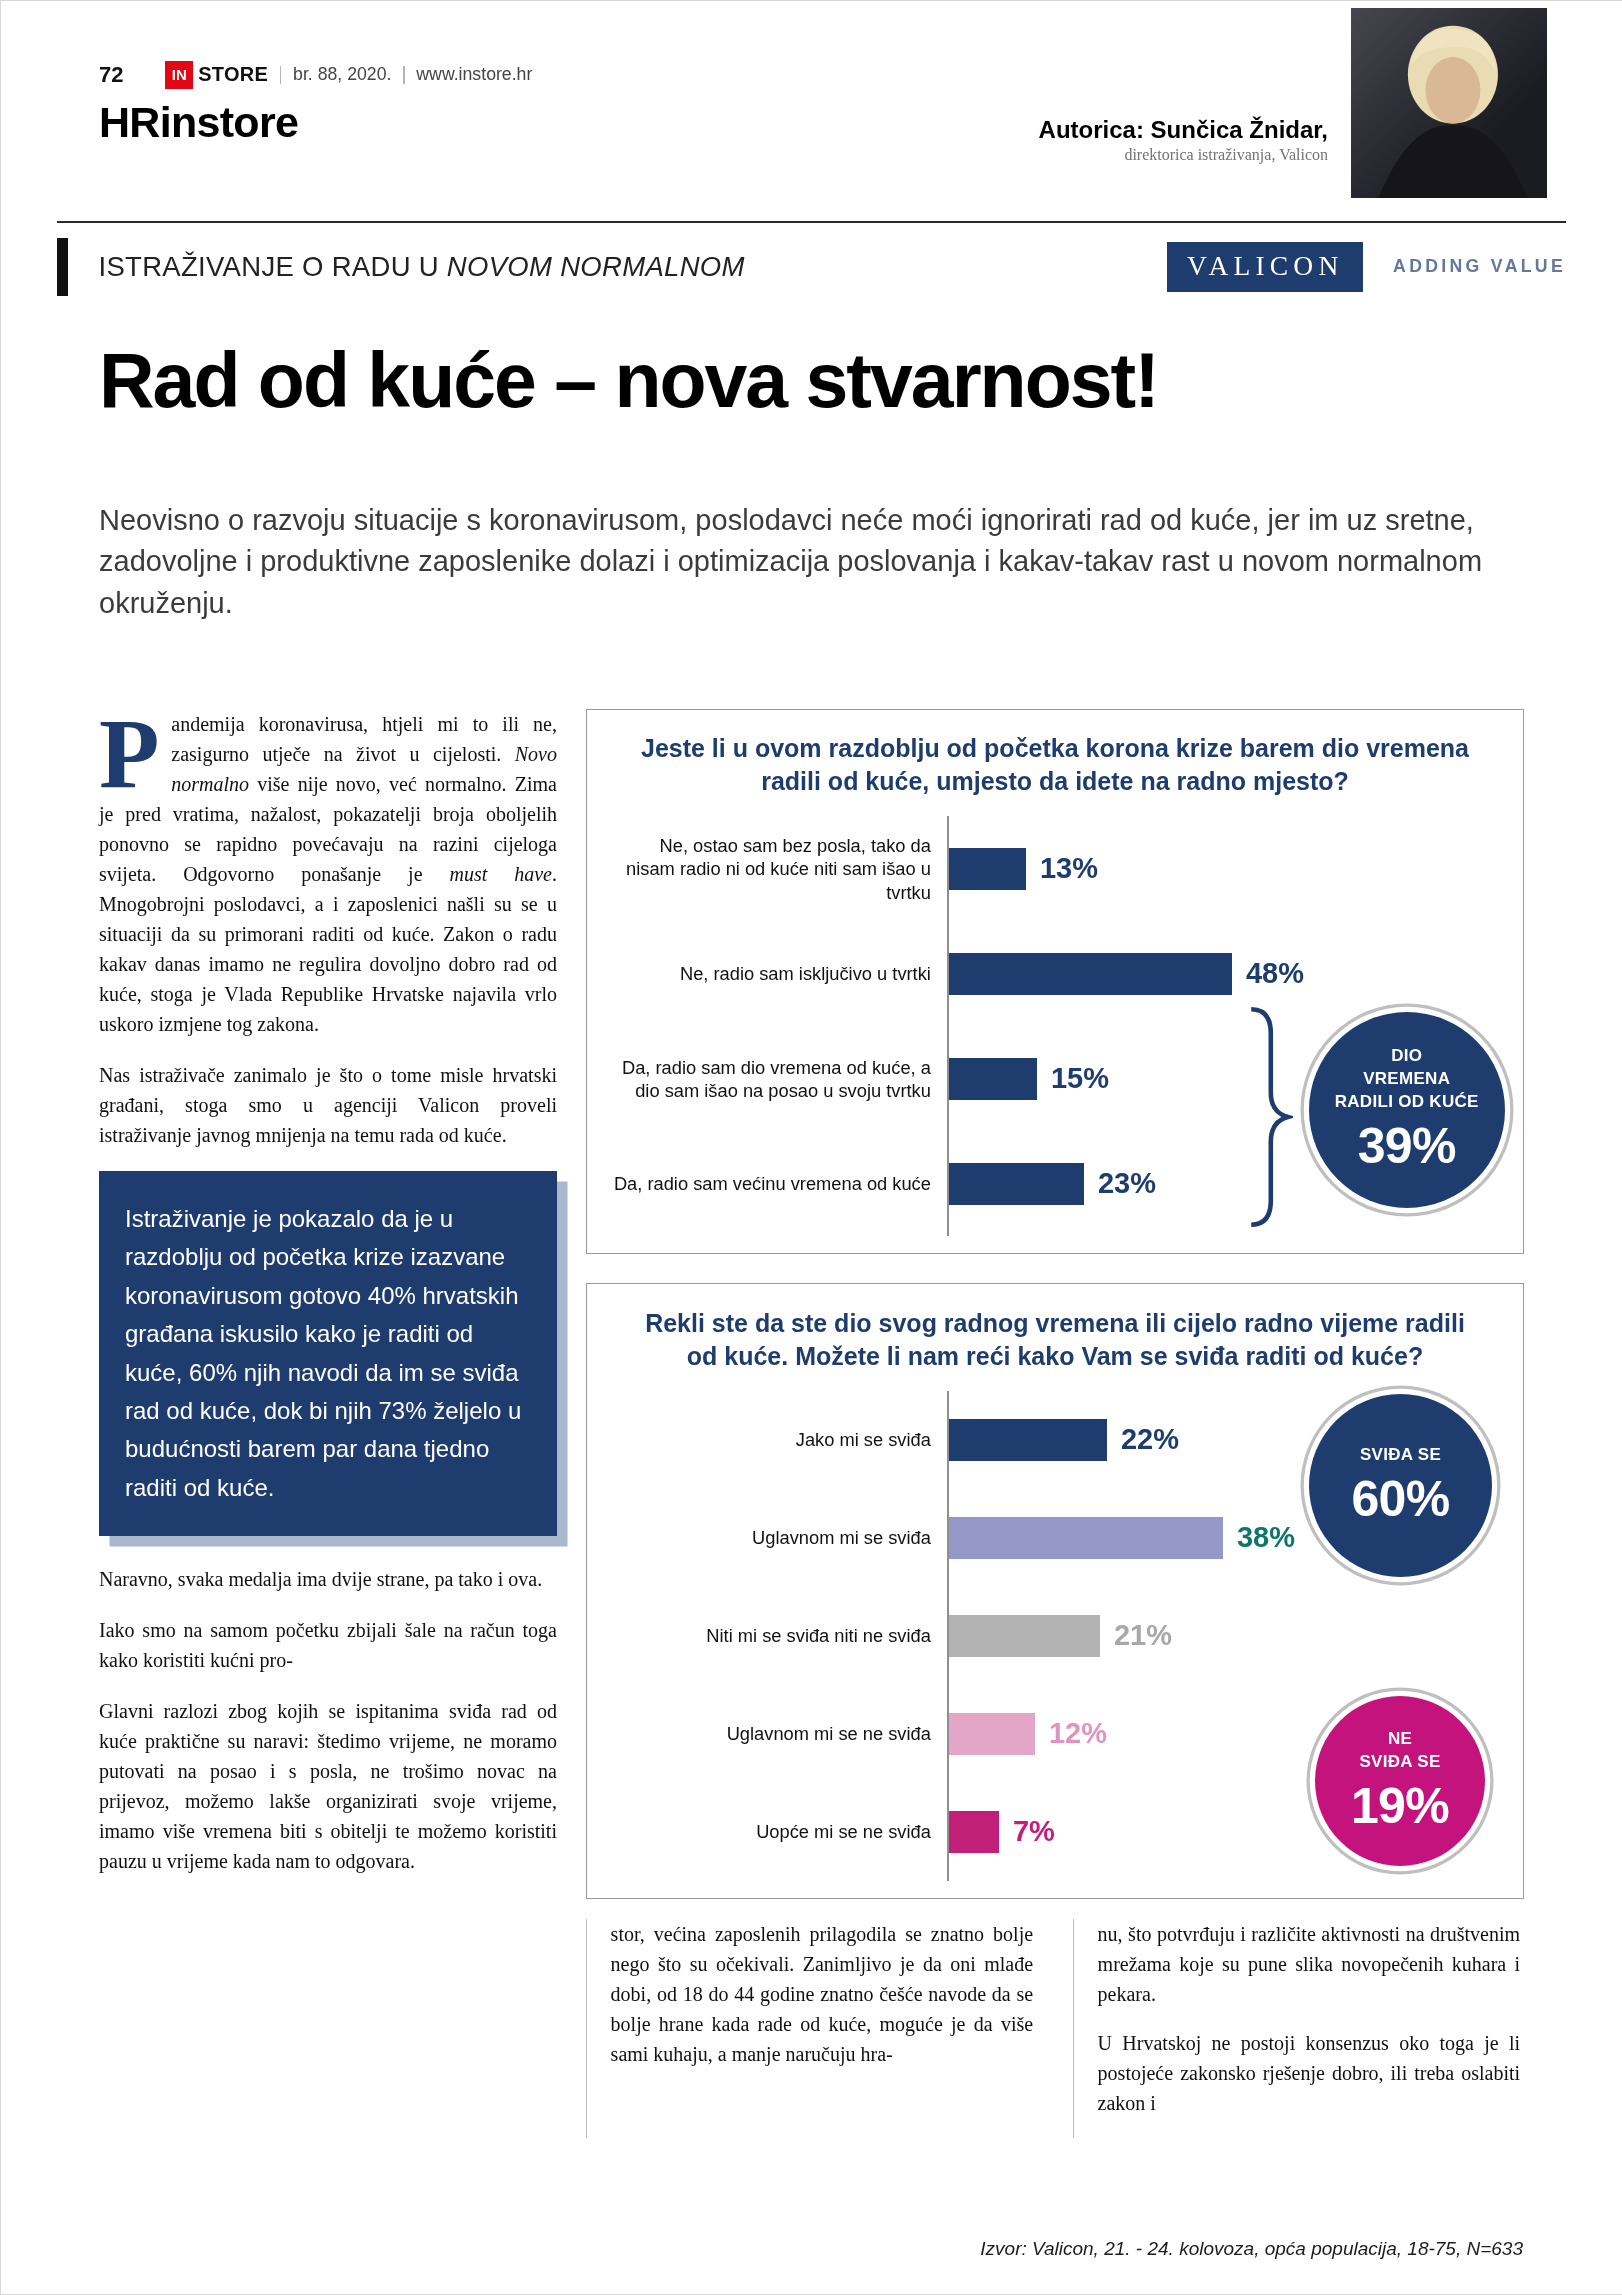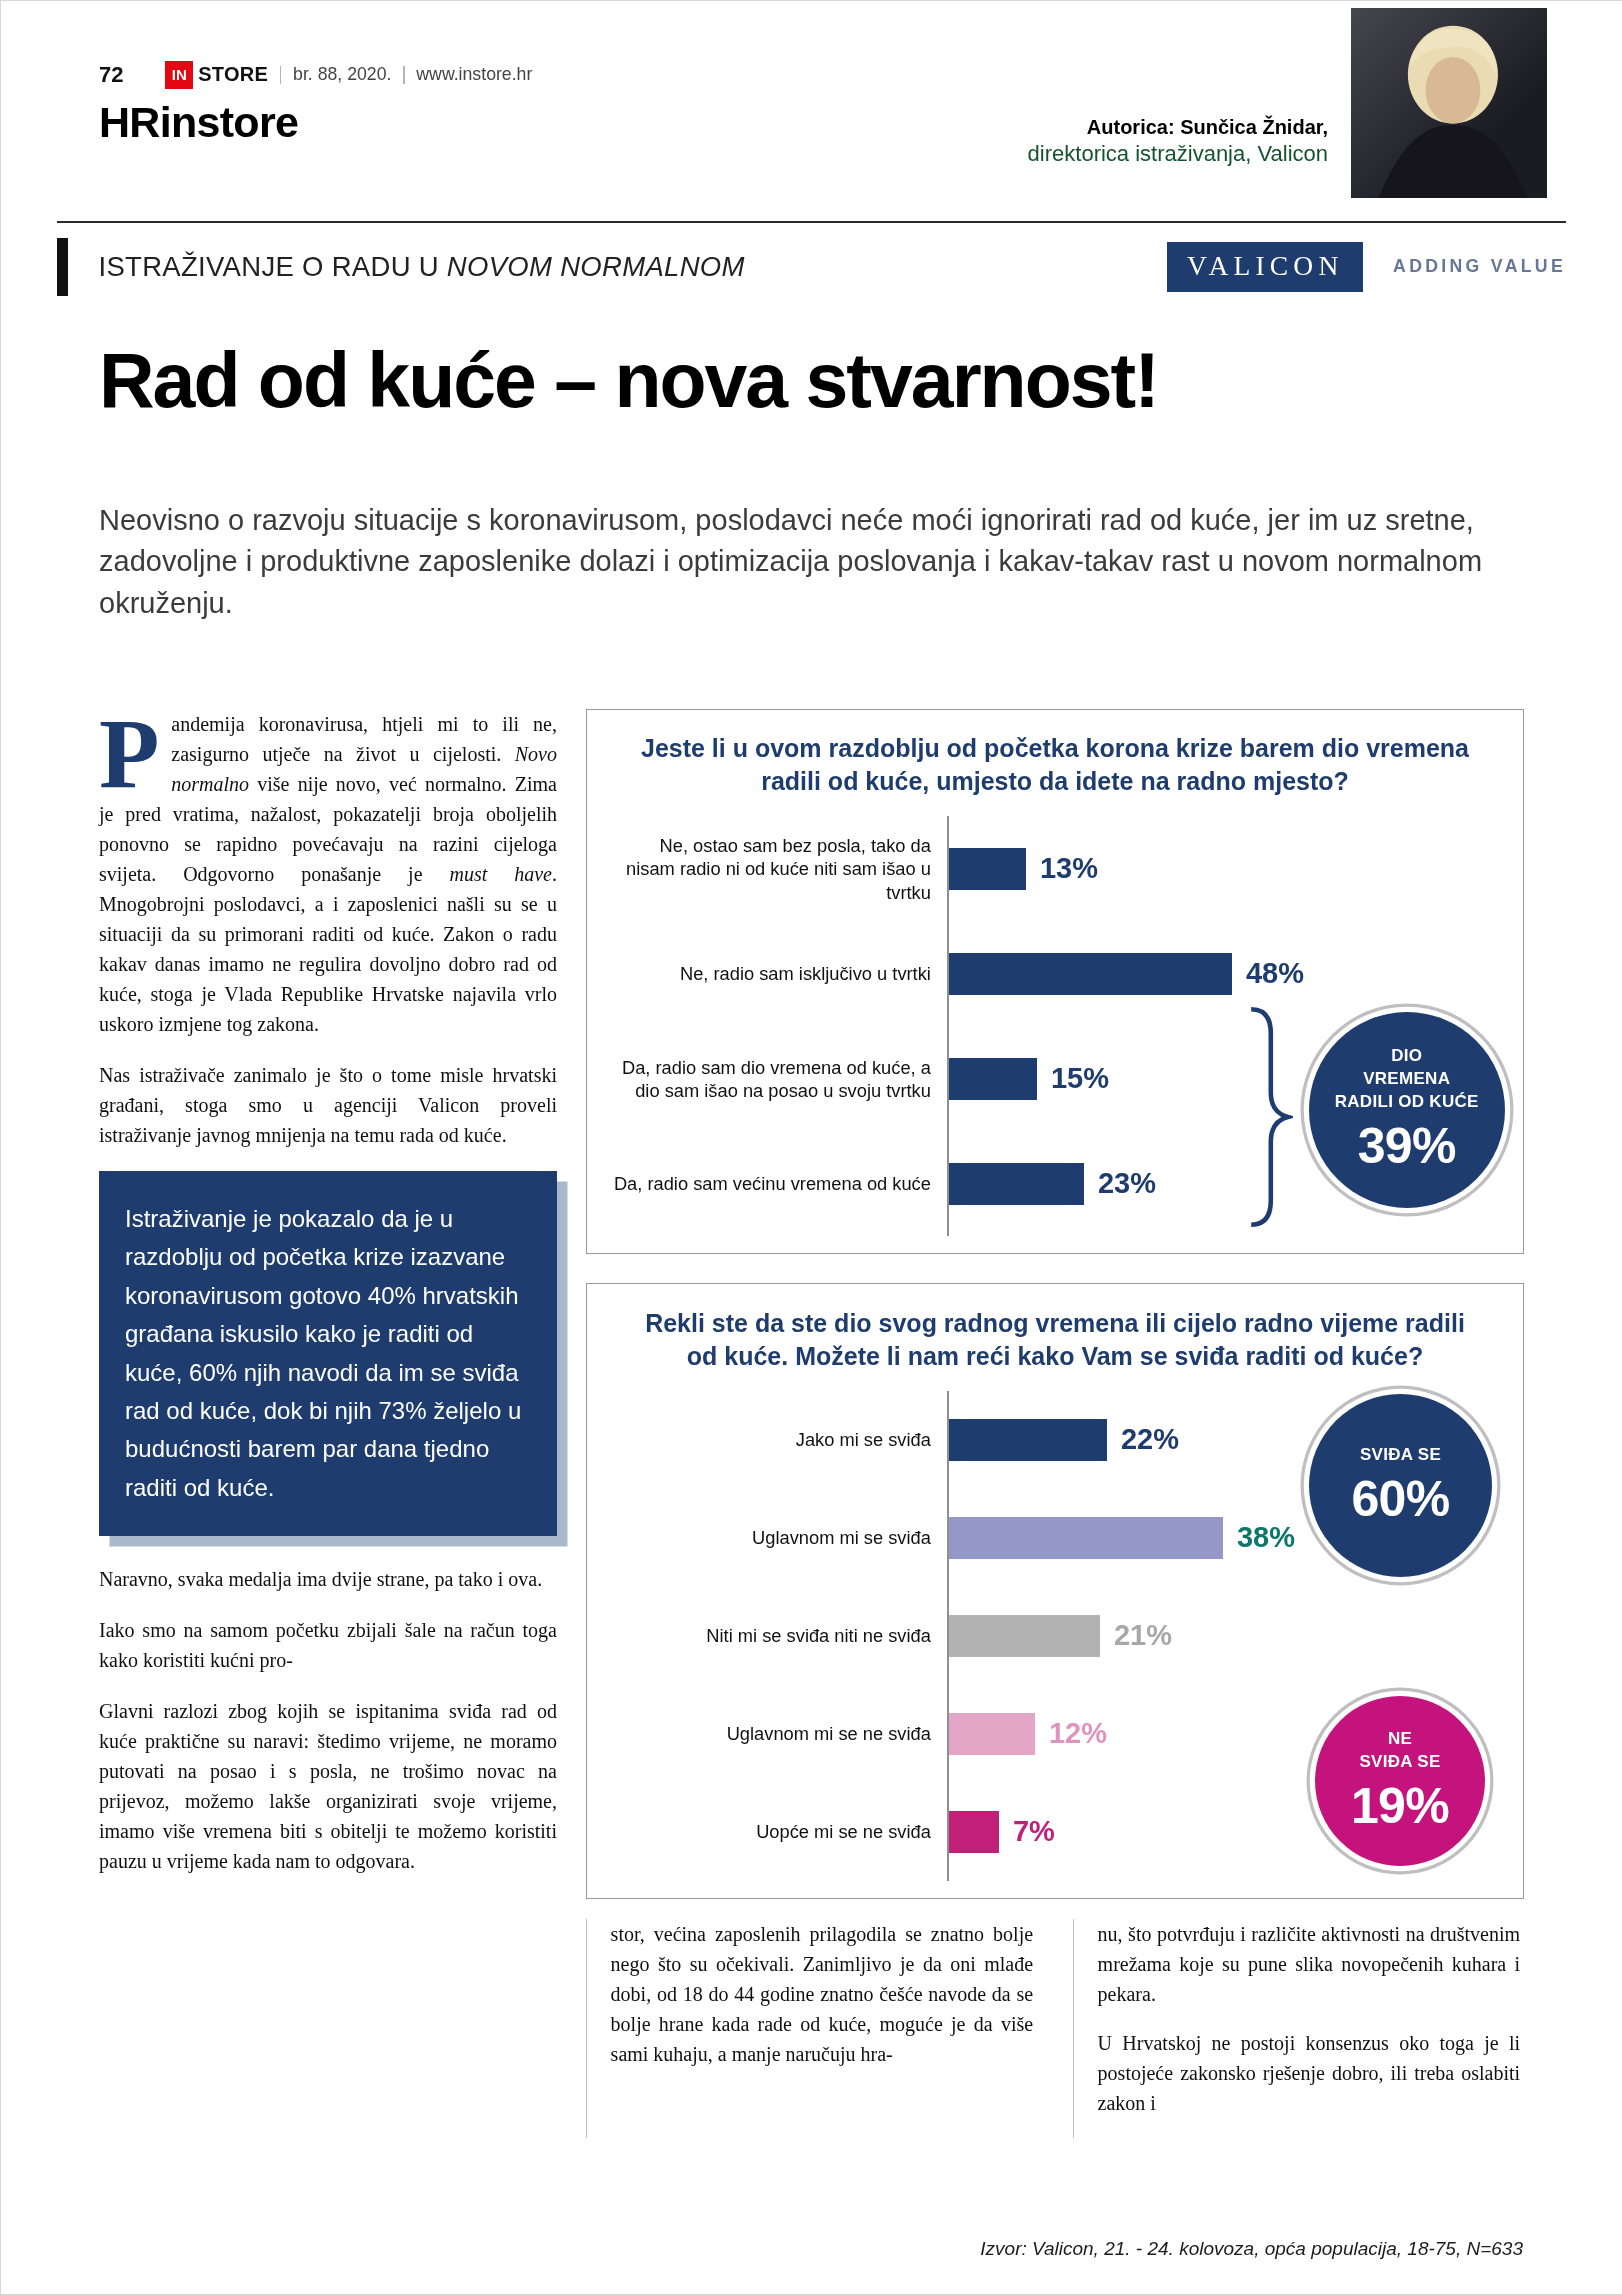--- a/index.html
+++ b/index.html
@@ -15,22 +15,22 @@
   .page-num { font-weight:bold; color:#111; font-size:22px; margin-right:42px; }
   .logo-in { background:#e30613; color:#fff; font-weight:bold; font-size:15px;
     width:27.5px; height:27.5px; display:flex; align-items:center; justify-content:center; }
   .logo-store { font-weight:bold; color:#111; font-size:20px; margin-left:5.2px; letter-spacing:0.3px; }
   .divider { width:1.3px; height:18.3px; background:#b5b5b5; margin:0 11.8px; }
 
   .brand { position:absolute; top:97px; left:98px; font-size:43px; font-weight:bold;
     letter-spacing:-0.7px; color:#000; }
 
   .author-block { position:absolute; top:113px; right:294px; text-align:right; line-height:1.3; }
-  .author-name { font-weight:bold; font-size:20px; color:#000; }
-  .author-role { font-size:22px; color:#14532d; }
+  .author-name { font-weight:bold; font-size:24px; color:#000; }
+  .author-role { font-size:16px; color:#737373;font-family:Liberation Serif, serif; }
 
   .photo { position:absolute; top:6.5px; right:75px; width:196px; height:190px;
     background:linear-gradient(135deg,#46464f 0%,#1b1b22 70%); overflow:hidden; }
 
   .top-rule { position:absolute; top:220px; left:56px; right:56px; height:2px; background:#2a2a2a; }
 
   .kicker-row { position:absolute; top:237px; left:56px; right:56px; display:flex; align-items:center; }
   .kicker-bar { width:10.5px; height:58px; background:#111; margin-right:31px; }
   .kicker-text { font-size:27.5px; color:#222; letter-spacing:0.3px; }
   .kicker-text .it { font-style:italic; }

